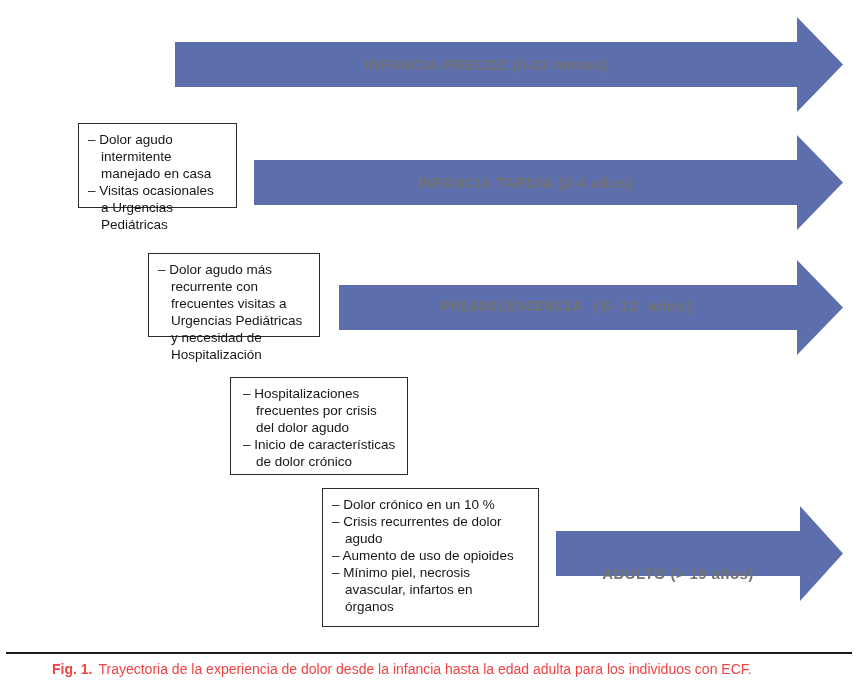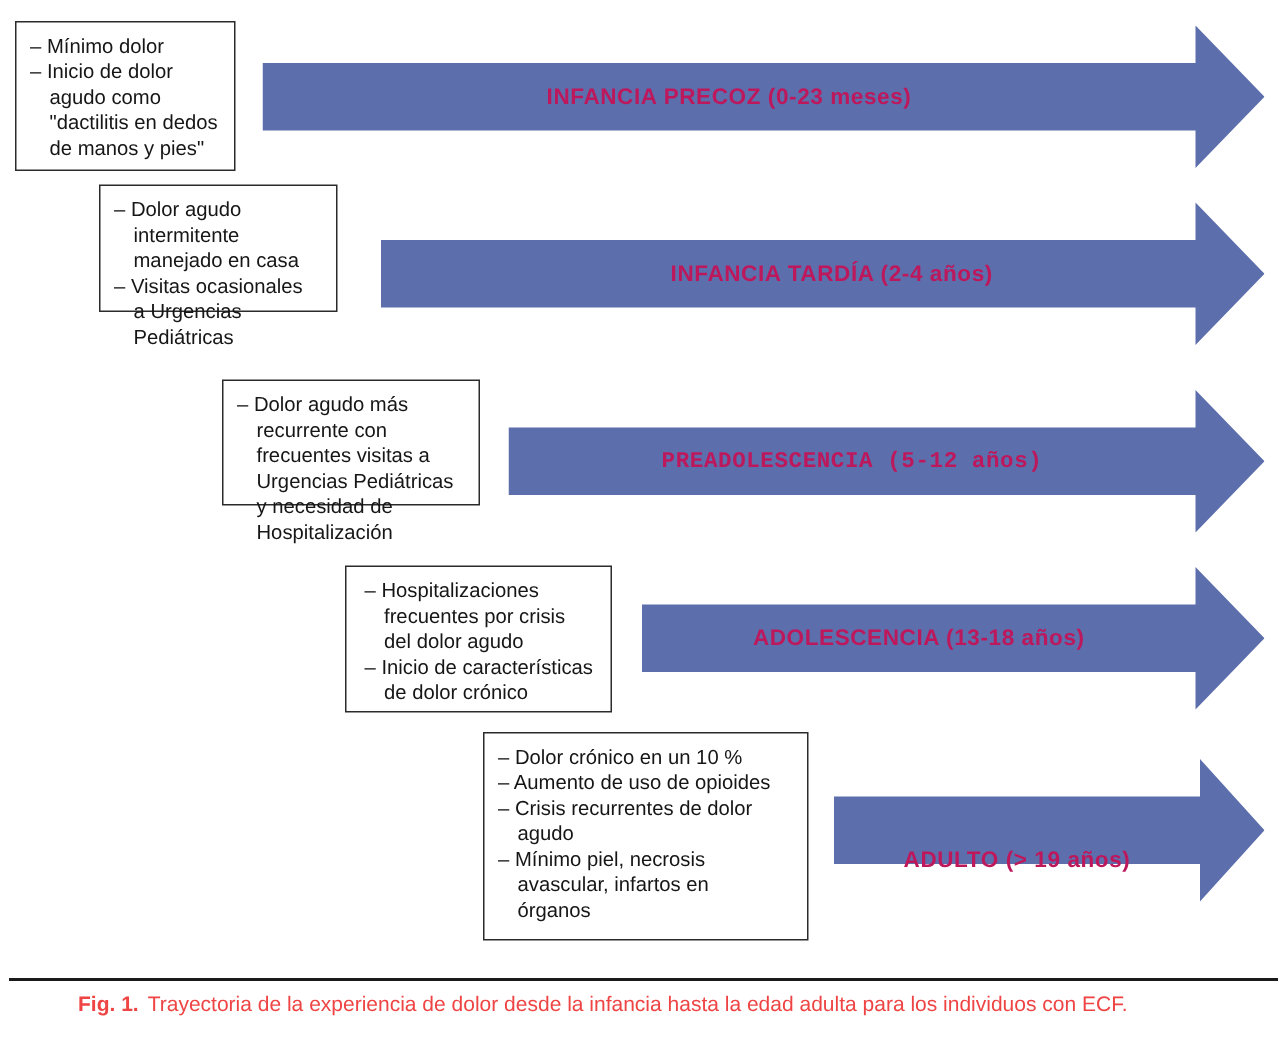--- a/index.html
+++ b/index.html
@@ -25,21 +25,21 @@
     text-indent:-13px;
     white-space:pre-line;
   }
   .bullet::before{content:attr(data-bullet) " ";}
   .arrow{position:absolute;}
   .arrow svg{position:absolute;left:0;top:0;display:block;}
   .arrow-label{
     position:absolute;
     left:0;top:25px;height:45px;
     display:flex;align-items:center;justify-content:center;
-    color:#be185d;
+    color:#737373;
     font-weight:bold;
     font-size:15px;
     letter-spacing:0.4px;
     white-space:nowrap;
   }
   .caption-rule{
     position:absolute;
     left:6px;right:6px;top:652px;
     height:2px;background:#1a1a1a;
   }
@@ -50,47 +50,40 @@
     color:#ef4444;
     margin-left:44px;
   }
   .caption b{margin-right:6px;}
 </style>
 </head>
 <body>
 
 <div id="canvas">
 
-  <div class="box" style="left:10px;top:14px;width:147px;height:100px;">
-    <div class="bullet" data-bullet="–">Mínimo dolor</div>
-    <div class="bullet" data-bullet="–">Inicio de dolor
-agudo como
-"dactilitis en dedos
-de manos y pies"</div>
-  </div>
   <div class="arrow" style="left:175px;top:17px;width:668px;height:95px;">
     <svg width="668" height="95" viewBox="0 0 668 95">
       <polygon points="0,25 622,25 622,0 668,47.5 622,95 622,70 0,70" style="fill: rgb(92, 110, 172);"></polygon>
     </svg>
     <div class="arrow-label" style="width:622px;">INFANCIA PRECOZ (0-23 meses)</div>
   </div>
 
-  <div class="box" style="left:66px;top:123px;width:159px;height:85px;">
+  <div class="box" style="left:78px;top:123px;width:159px;height:85px;">
     <div class="bullet" data-bullet="–">Dolor agudo
 intermitente
 manejado en casa</div>
     <div class="bullet" data-bullet="–">Visitas ocasionales
 a Urgencias
 Pediátricas</div>
   </div>
   <div class="arrow" style="left:254px;top:135px;width:589px;height:95px;">
     <svg width="589" height="95" viewBox="0 0 589 95">
       <polygon points="0,25 543,25 543,0 589,47.5 543,95 543,70 0,70" style="fill: rgb(92, 110, 172);"></polygon>
     </svg>
-    <div class="arrow-label" style="width:543px;padding-left:29px;">INFANCIA TARDÍA (2-4 años)</div>
+    <div class="arrow-label" style="width:543px;">INFANCIA TARDÍA (2-4 años)</div>
   </div>
 
   <div class="box" style="left:148px;top:253px;width:172px;height:84px;">
     <div class="bullet" data-bullet="–">Dolor agudo más
 recurrente con
 frecuentes visitas a
 Urgencias Pediátricas
 y necesidad de
 Hospitalización</div>
   </div>
@@ -101,32 +94,26 @@
     <div class="arrow-label" style="width:458px;">PREADOLESCENCIA (5-12 años)</div>
   </div>
 
   <div class="box" style="left:230px;top:377px;width:178px;height:98px;padding-left:12px;">
     <div class="bullet" data-bullet="–">Hospitalizaciones
 frecuentes por crisis
 del dolor agudo</div>
     <div class="bullet" data-bullet="–">Inicio de características
 de dolor crónico</div>
   </div>
-  <div class="arrow" style="left:428px;top:378px;width:415px;height:95px;">
-    <svg width="415" height="95" viewBox="0 0 415 95">
-      <polygon points="0,25 369,25 369,0 415,47.5 369,95 369,70 0,70" style="fill: rgb(92, 110, 172);"></polygon>
-    </svg>
-    <div class="arrow-label" style="width:369px;">ADOLESCENCIA (13-18 años)</div>
-  </div>
 
   <div class="box" style="left:322px;top:488px;width:217px;height:139px;">
     <div class="bullet" data-bullet="–">Dolor crónico en un 10 %</div>
-    <div class="bullet" data-bullet="–">Aumento de uso de opioides</div>
     <div class="bullet" data-bullet="–">Crisis recurrentes de dolor
 agudo</div>
+    <div class="bullet" data-bullet="–">Aumento de uso de opioides</div>
     <div class="bullet" data-bullet="–">Mínimo piel, necrosis
 avascular, infartos en
 órganos</div>
   </div>
   <div class="arrow" style="left:556px;top:506px;width:287px;height:95px;">
     <svg width="287" height="95" viewBox="0 0 287 95">
       <polygon points="0,25 244,25 244,0 287,47.5 244,95 244,70 0,70" style="fill: rgb(92, 110, 172);"></polygon>
     </svg>
     <div class="arrow-label" style="width:244px;margin-top:20px;">ADULTO (&gt; 19 años)</div>
   </div>

